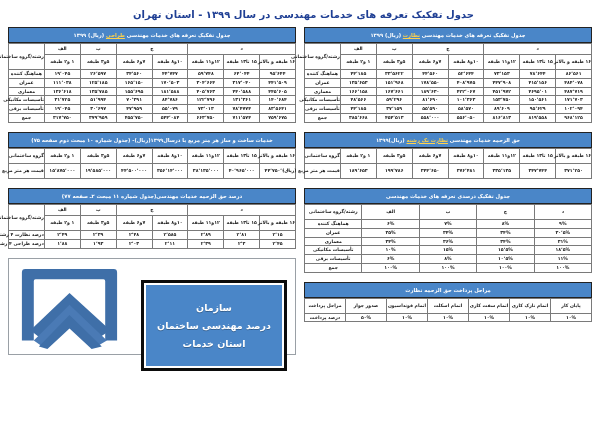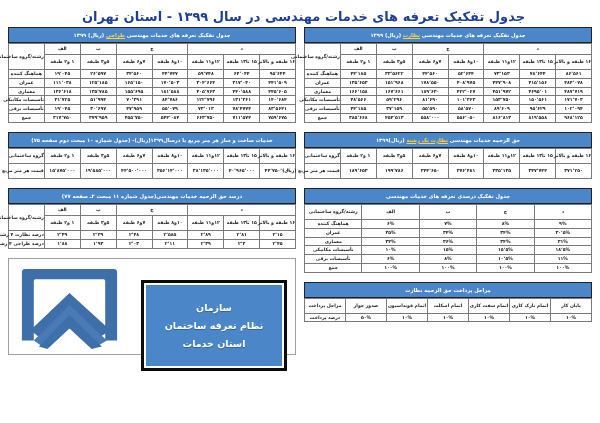--- a/index.html
+++ b/index.html
@@ -8,21 +8,21 @@
     background:#ffffff;
     font-family:"DejaVu Sans","Liberation Sans",sans-serif;
     direction:rtl;
     overflow:hidden;
   }
   .page{position:relative;width:600px;height:423px;}
 
   .main-title{
     text-align:center;
     color:#1f3f94;
-    font-size:13px;
+    font-size:10px;
     font-weight:bold;
     padding-top:9px;
     letter-spacing:0px;
     margin-left:7px;
   }
 
   .grid{
     position:absolute;
     top:27px;left:0;right:0;bottom:0;
     padding:0 8px;
@@ -265,21 +265,21 @@
               <td>۱٬۸۸</td>
               <td class="rowlabel">درصد طراحی ۴ رشته</td>
             </tr>
           </tbody>
         </table>
       </div>
 
       <div class="logo-wrap">
         <div class="logo-text-box">
           <div class="ln">سازمان</div>
-          <div class="ln">نظام تعرفه ساختمان</div>
+          <div class="ln">درصد مهندسی ساختمان</div>
           <div class="ln">استان خدمات</div>
         </div>
         <div class="logo-mark">
           <svg viewBox="0 0 120 100" xmlns="http://www.w3.org/2000/svg" aria-hidden="true">
             <path d="M8 6 h104 a4 4 0 0 1 4 4 v80 h-14 v-70 a2 2 0 0 0 -2 -2 h-80 a2 2 0 0 0 -2 2 v70 h-14 v-80 a4 4 0 0 1 4 -4 z" fill="#3f6fa8"></path>
             <path d="M60 34 L108 78 L96 86 L60 50 L24 86 L14 78 Z" fill="#3f6fa8"></path>
             <path d="M60 48 L104 90 L92 97 L60 64 L28 97 L18 90 Z" fill="#4a7ab5"></path>
             <path d="M60 60 L98 97 L86 100 L60 76 L34 100 L24 97 Z" fill="#3f6fa8"></path>
           </svg>
         </div>

